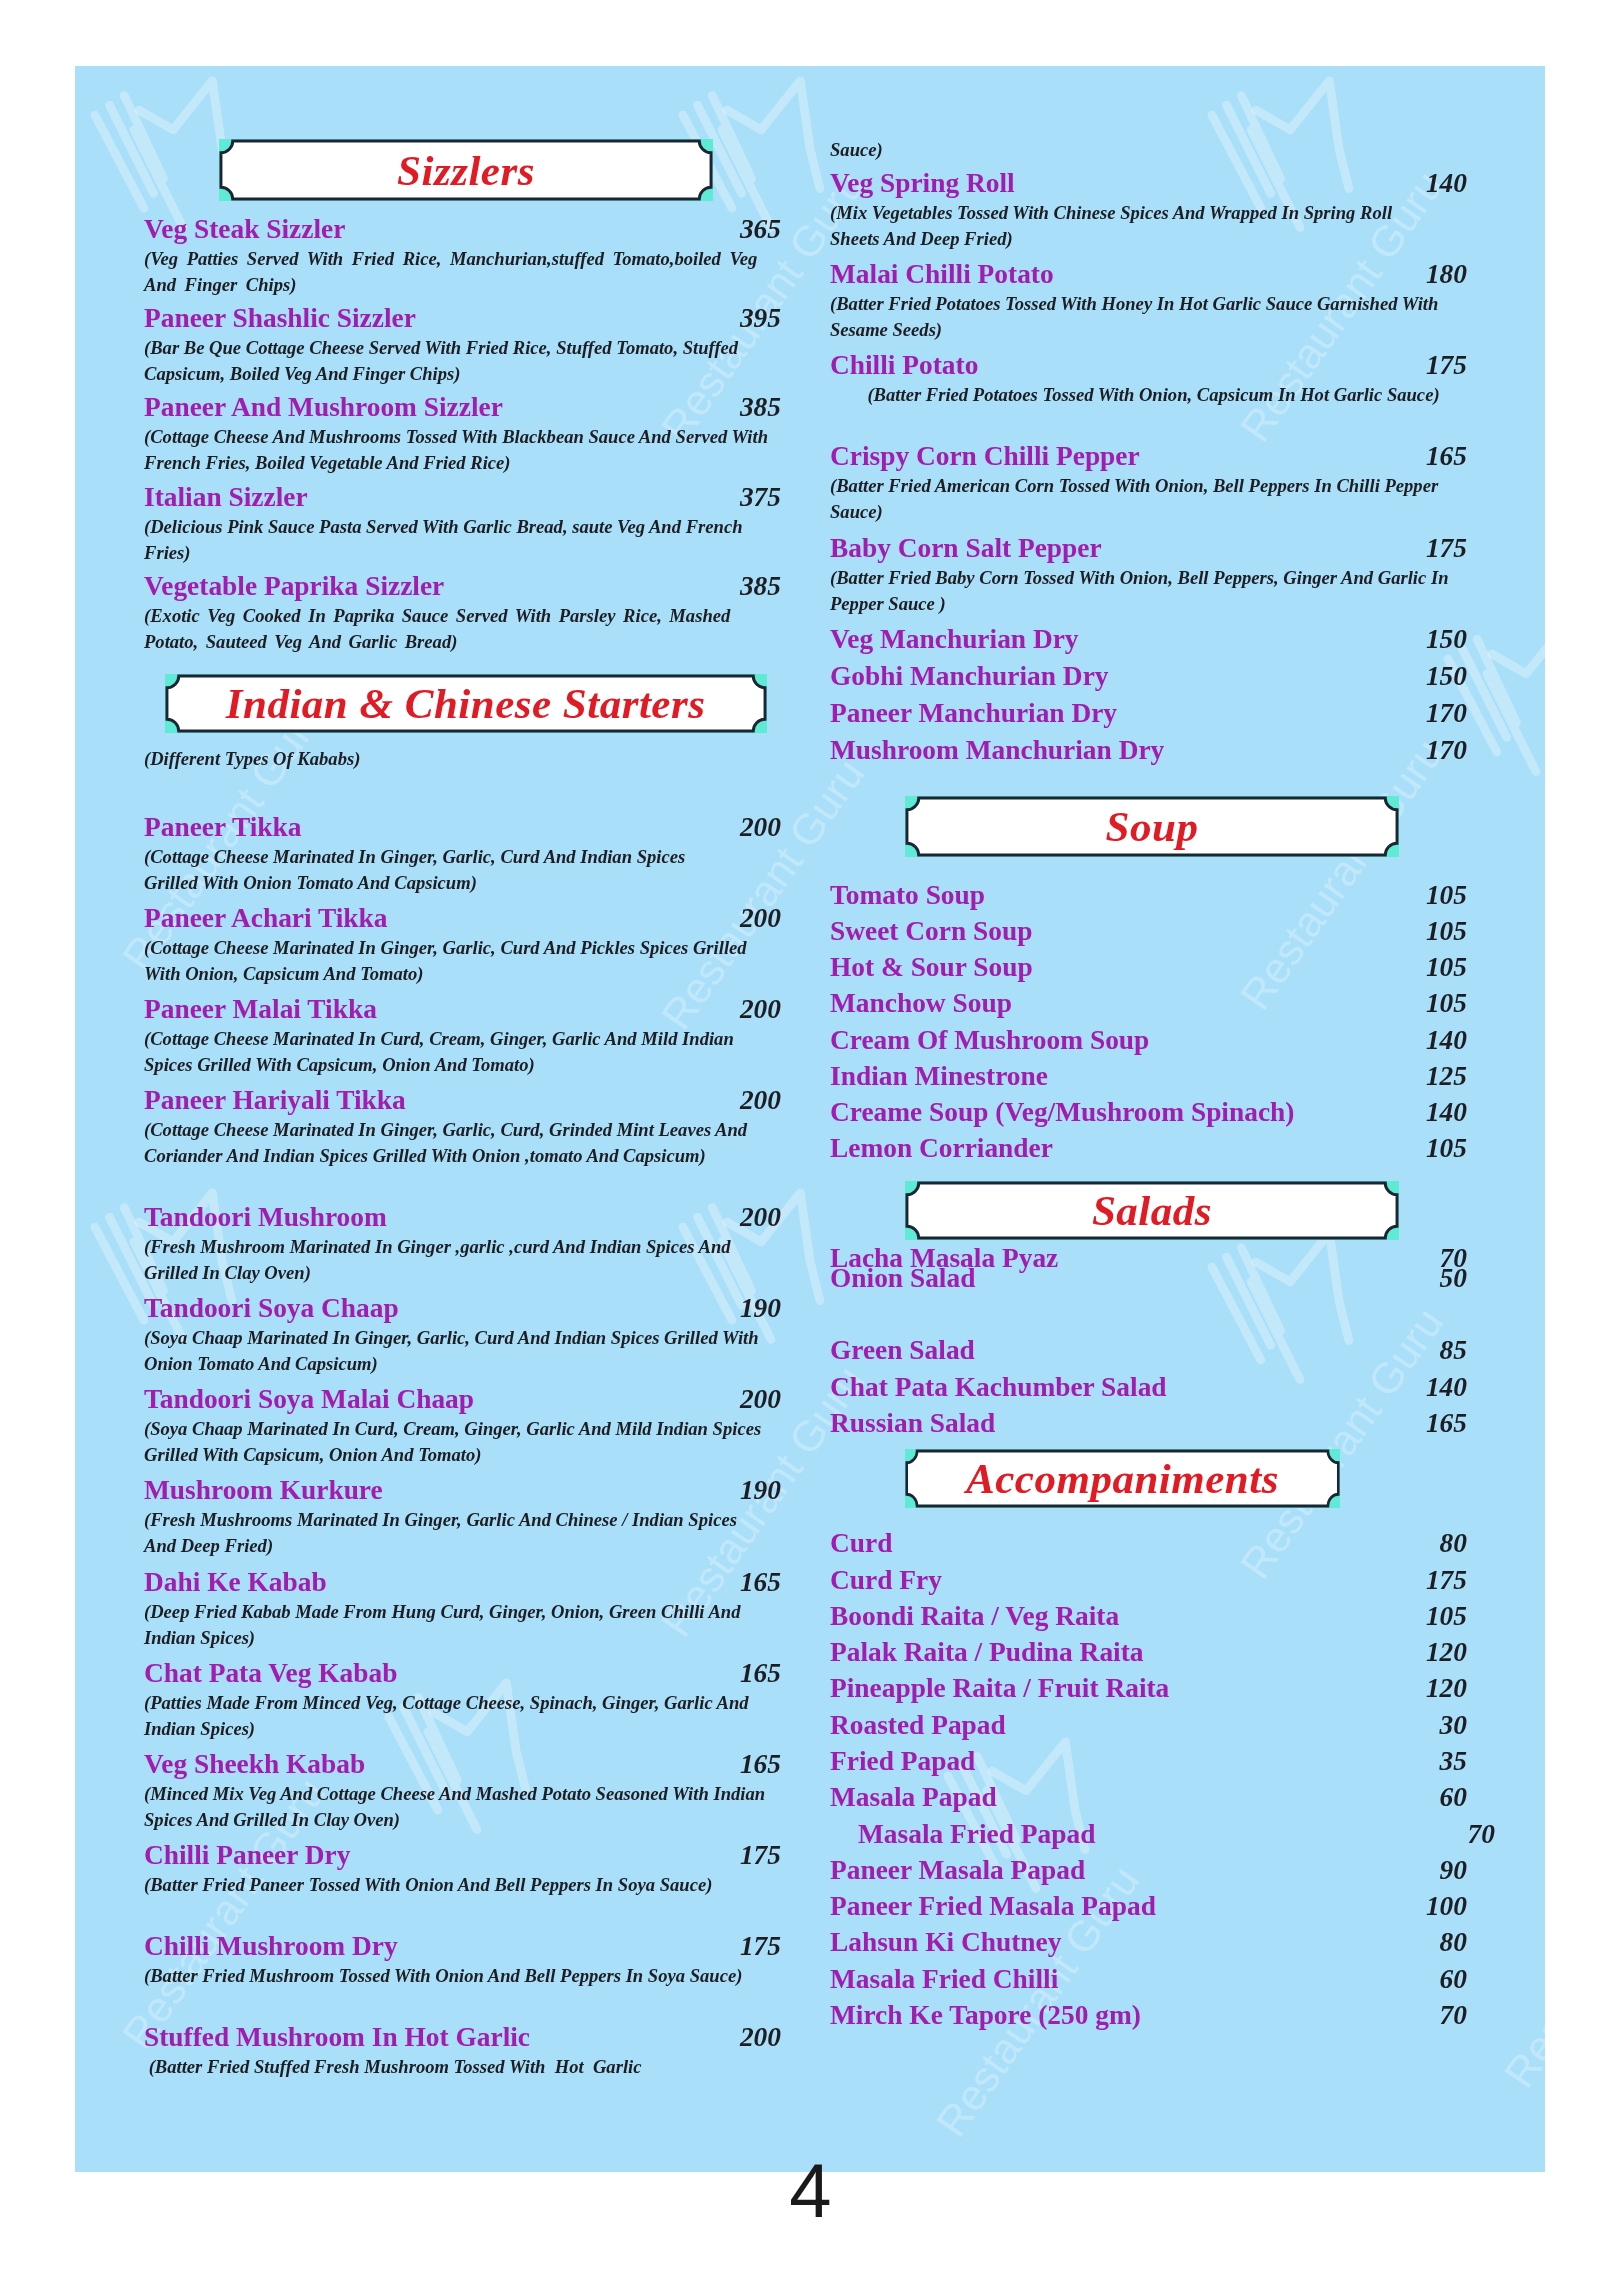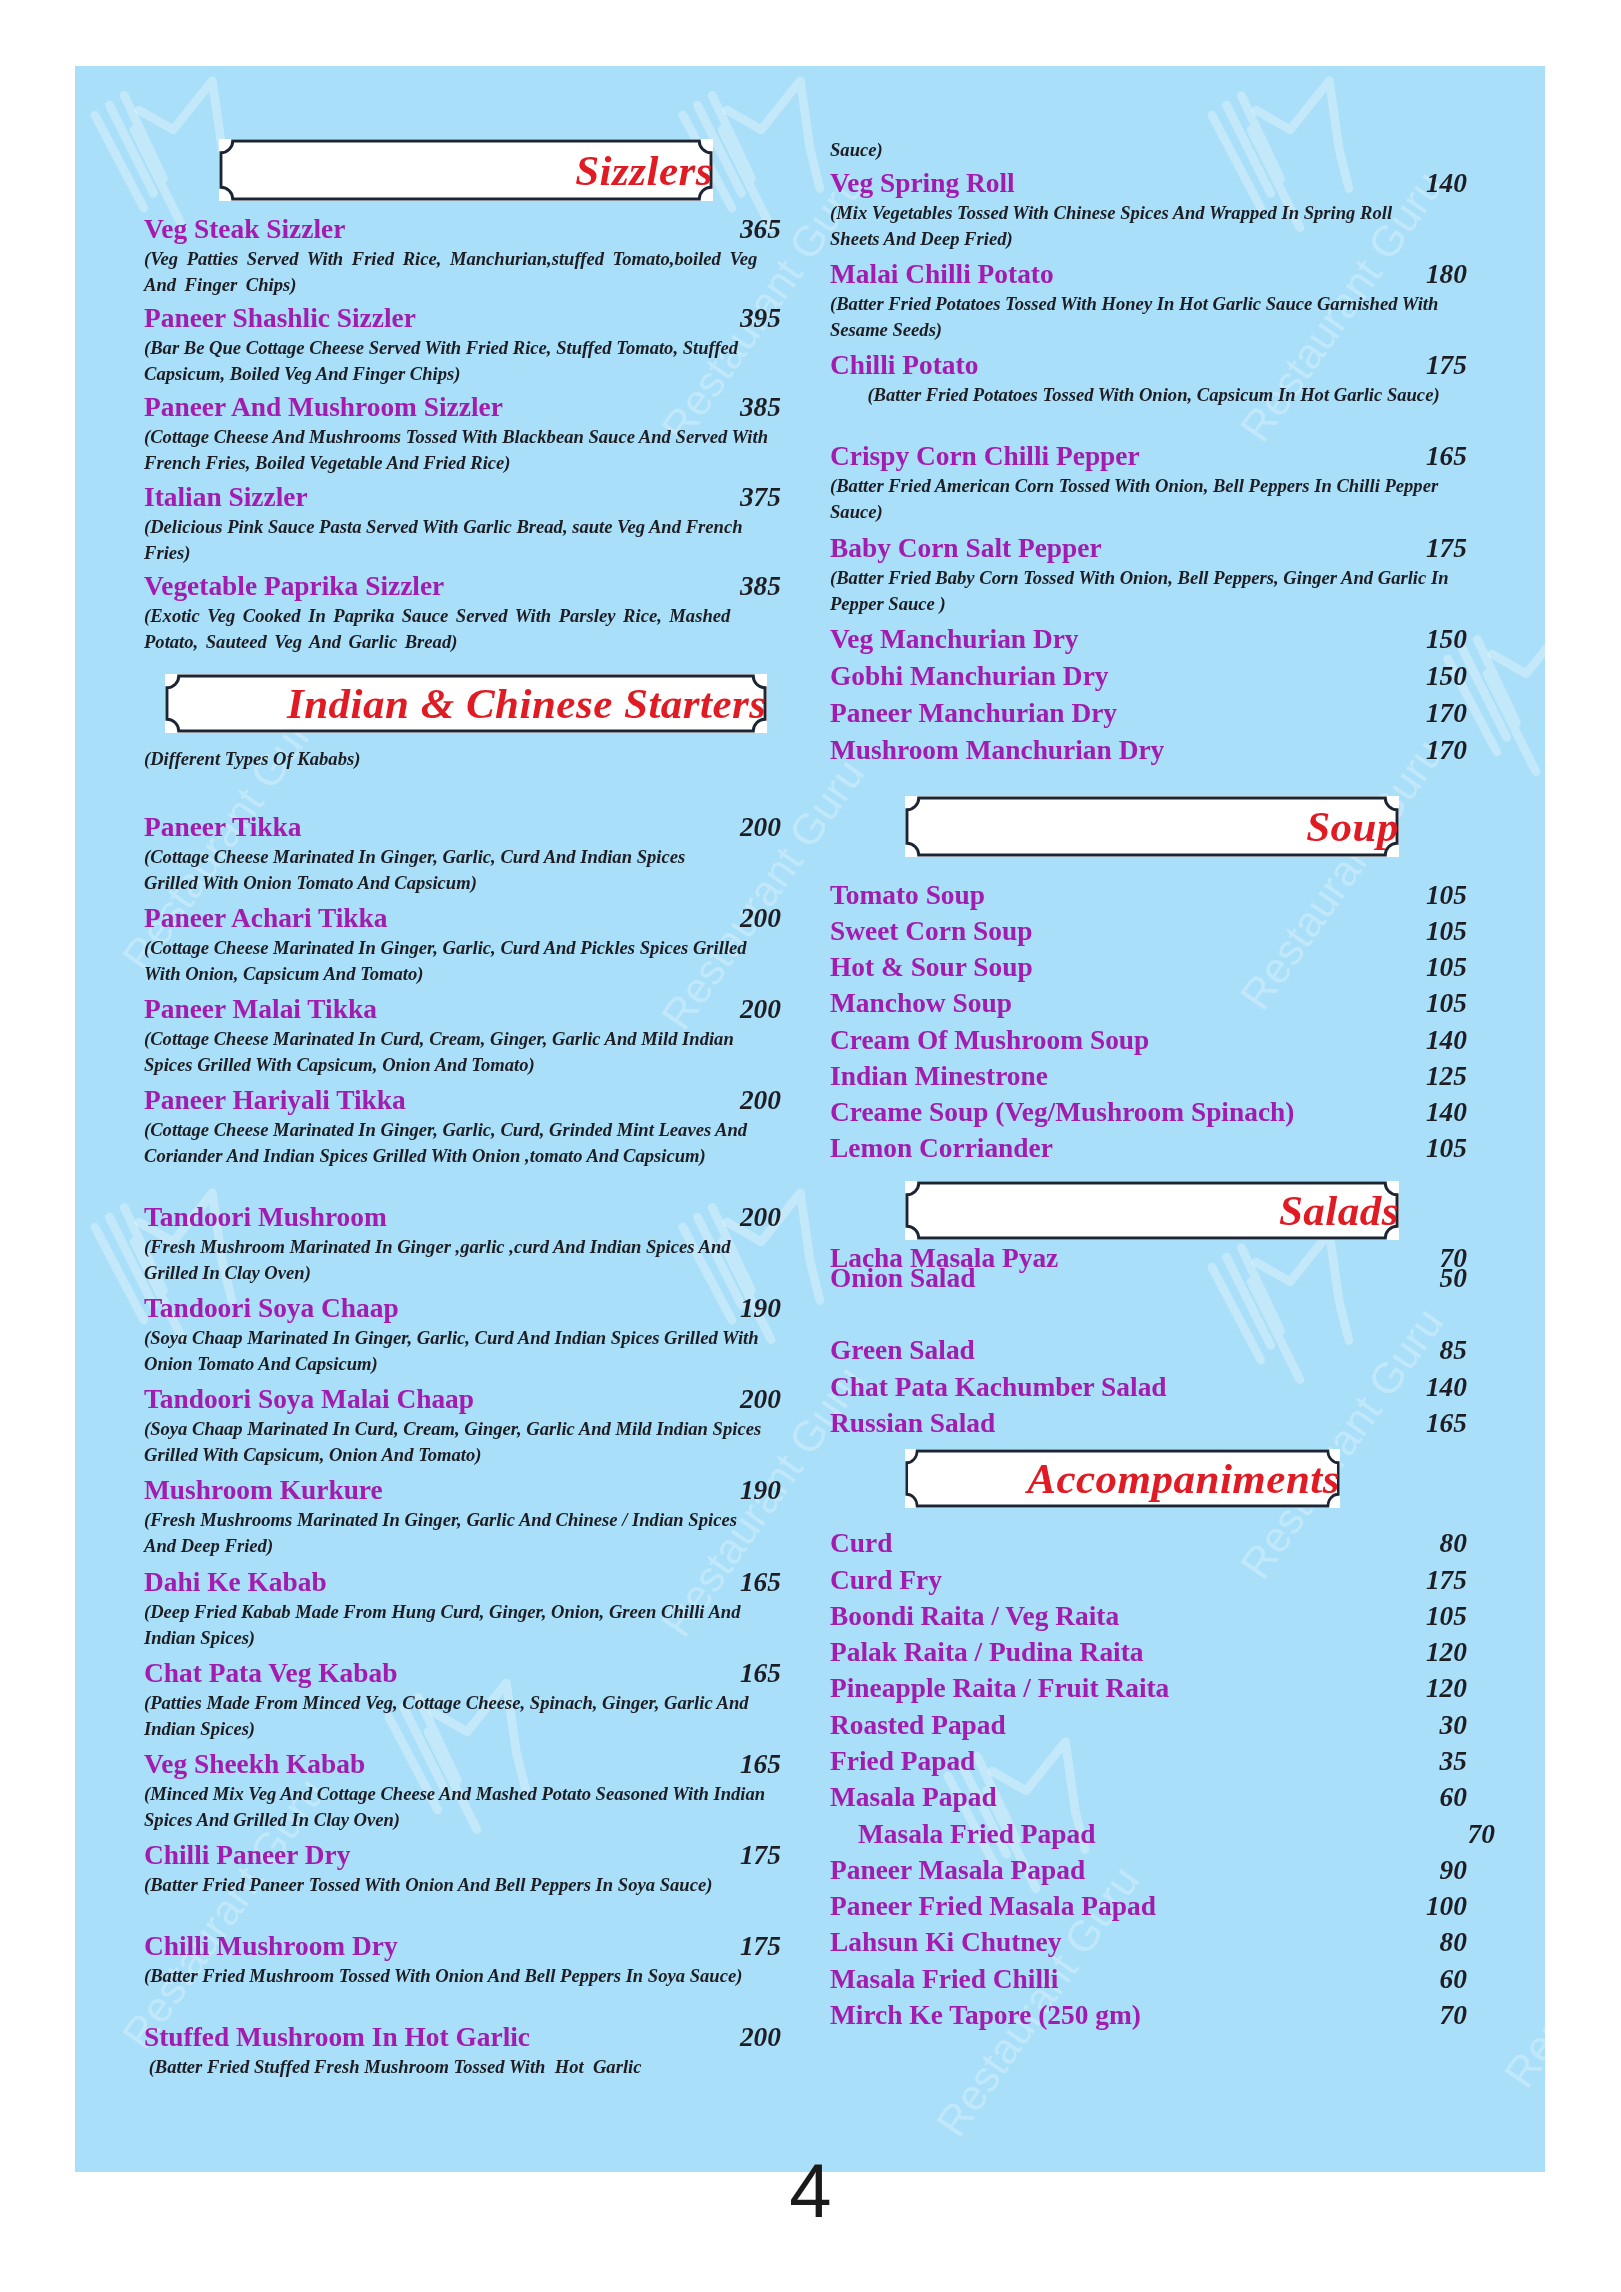--- a/index.html
+++ b/index.html
@@ -15,22 +15,22 @@
   .wm {
     position: absolute; color: rgba(255,255,255,0.28);
     font-family: "Liberation Sans", sans-serif; font-size: 43px;
     transform: rotate(-55deg); white-space: nowrap; pointer-events: none;
   }
   .wm-icon { position: absolute; width: 167px; height: 186px; pointer-events: none; }
   .col { position: absolute; top: 0; }
   .col-left { left: 69px; width: 637px; }
   .col-right { left: 755px; width: 637px; }
   .hdr {
-    position: absolute; background: #ffffff;
-    display: flex; align-items: center; justify-content: flex-end;
+    position: absolute; background: #5eead4;
+    display: flex; align-items: center; justify-content: center;
   }
   .hdr svg.frame { position: absolute; inset: 0; width: 100%; height: 100%; }
   .hdr-title {
     position: relative; color: #e01b24; font-weight: bold; font-style: italic;
     font-family: "Liberation Serif", serif; letter-spacing: 0.5px;
   }
   .item {
     position: absolute; left: 0; width: 637px;
   }
   .item-row { position: relative; height: 33px; }

